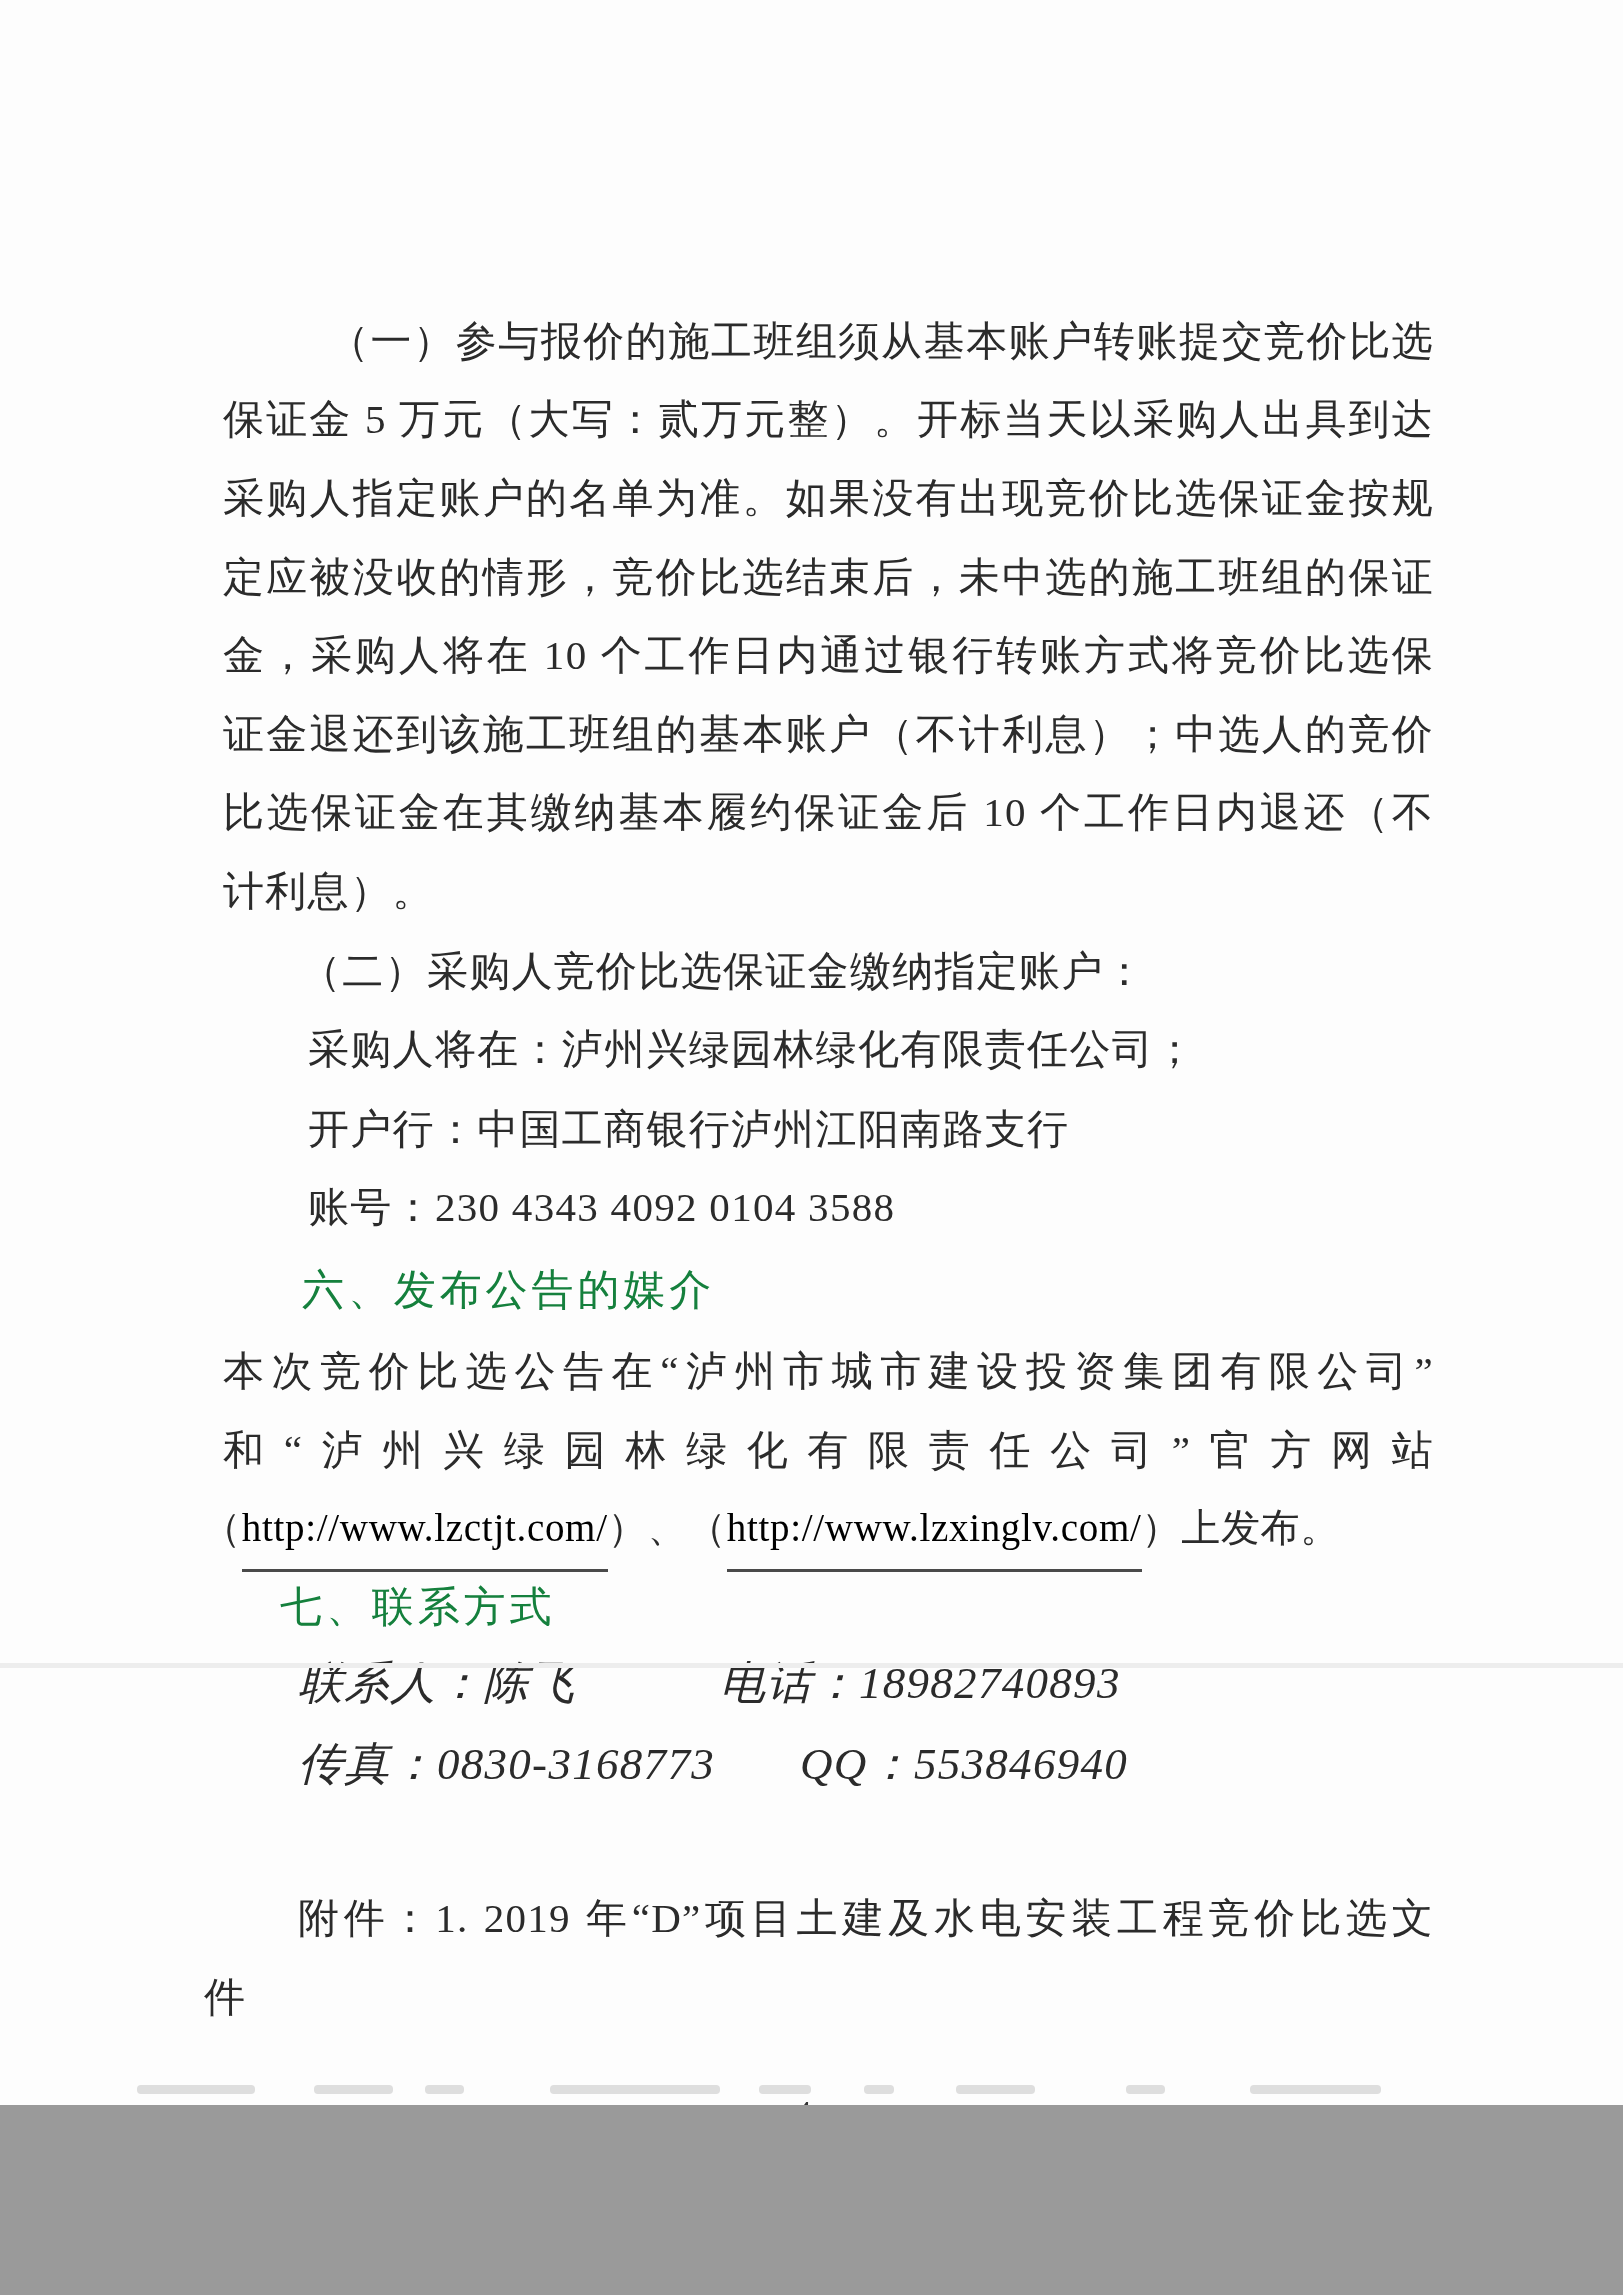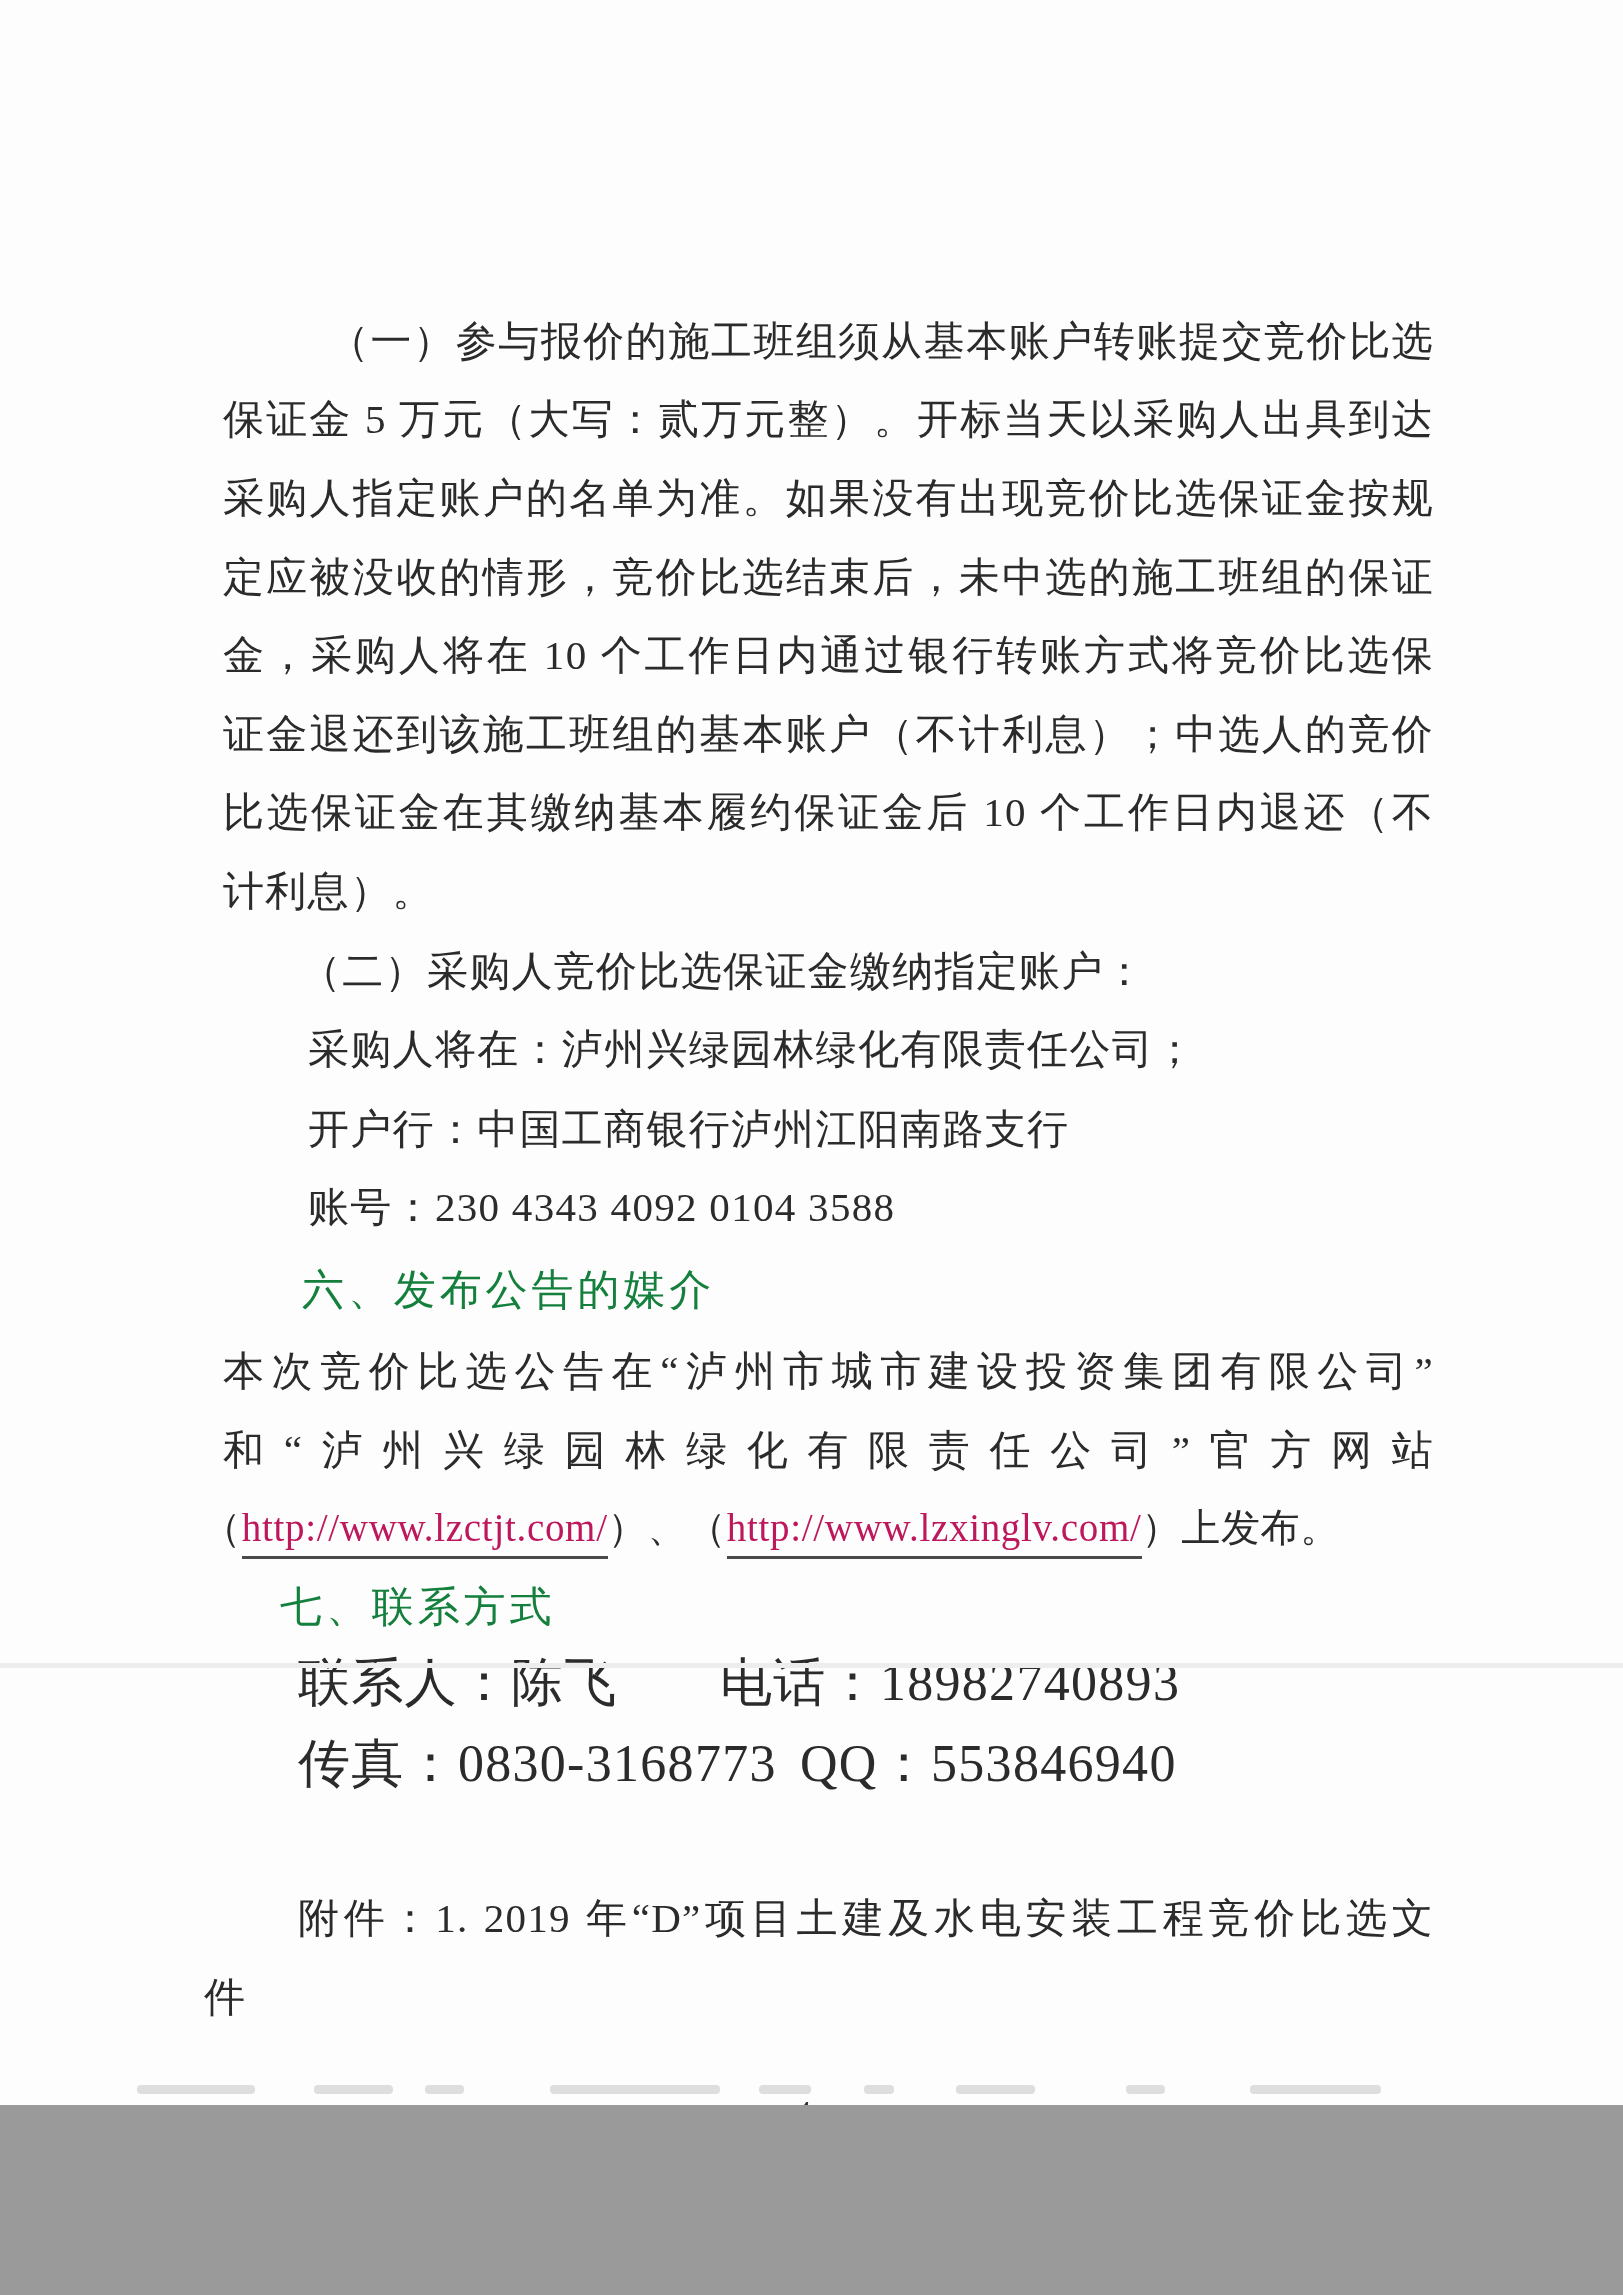--- a/index.html
+++ b/index.html
@@ -30,33 +30,34 @@
     position:absolute;
     font-family:"Liberation Sans","DejaVu Sans",sans-serif;
     font-weight:normal;
     font-size:42px;line-height:56px;
     color:#15803d;
     letter-spacing:3.9px;
     white-space:nowrap;
   }
   .contact-span{
     position:absolute;
-    font-size:52px;line-height:56px;
+    font-size:45px;line-height:56px;
     letter-spacing:1.3px;
     white-space:nowrap;
+    font-style:italic;
   }
   .url-line{
     position:absolute;left:202px;top:1500px;
     font-size:39px;line-height:56px;
     white-space:nowrap;letter-spacing:0.7px;
   }
   .ulink{
     border-bottom:3.9px solid #4a4a4a;
-    padding-bottom:7px;
-    color:#be185d;
+    padding-bottom:20px;
+    color:#000000;
   }
   .pagenum{
     position:absolute;
     top:2095px;left:795px;
     font-size:33px;color:#333;
   }
   .scan-band{
     position:absolute;
     left:0;top:1663px;width:1623px;height:5.2px;
     background:#ededed;

